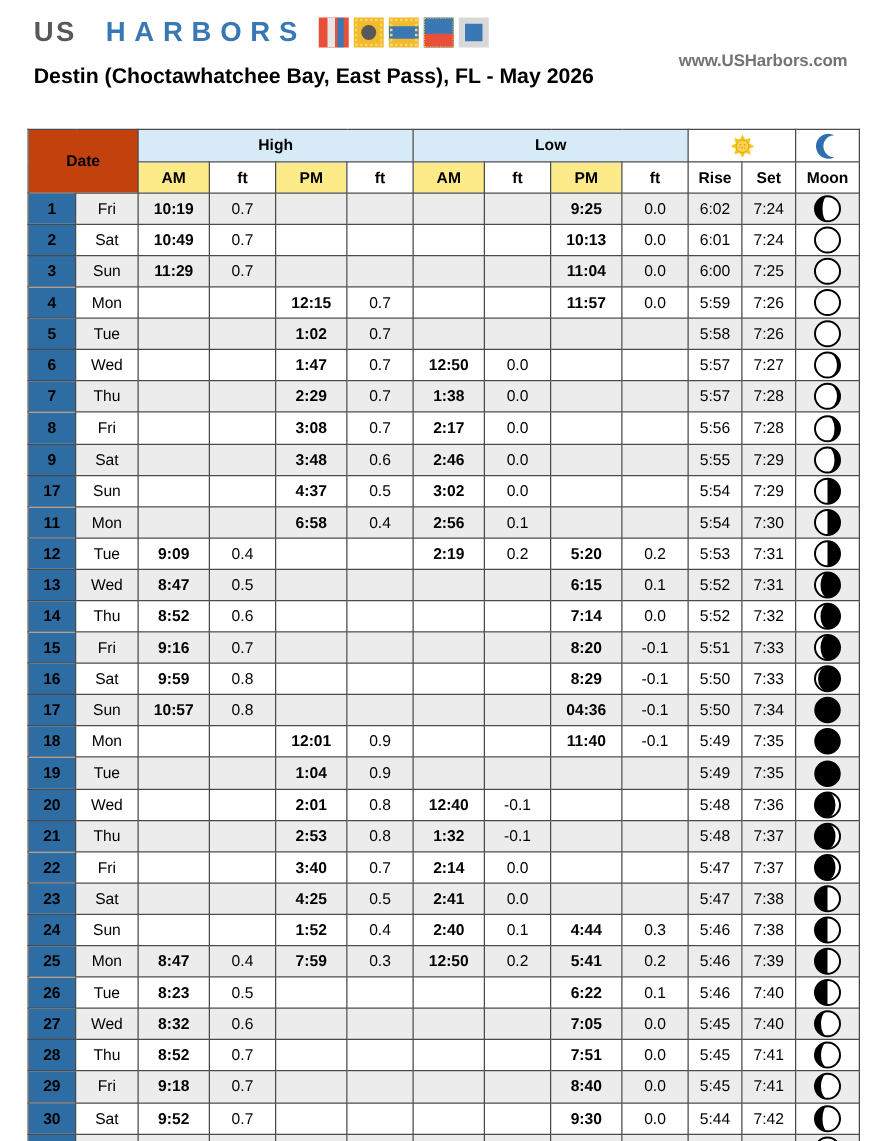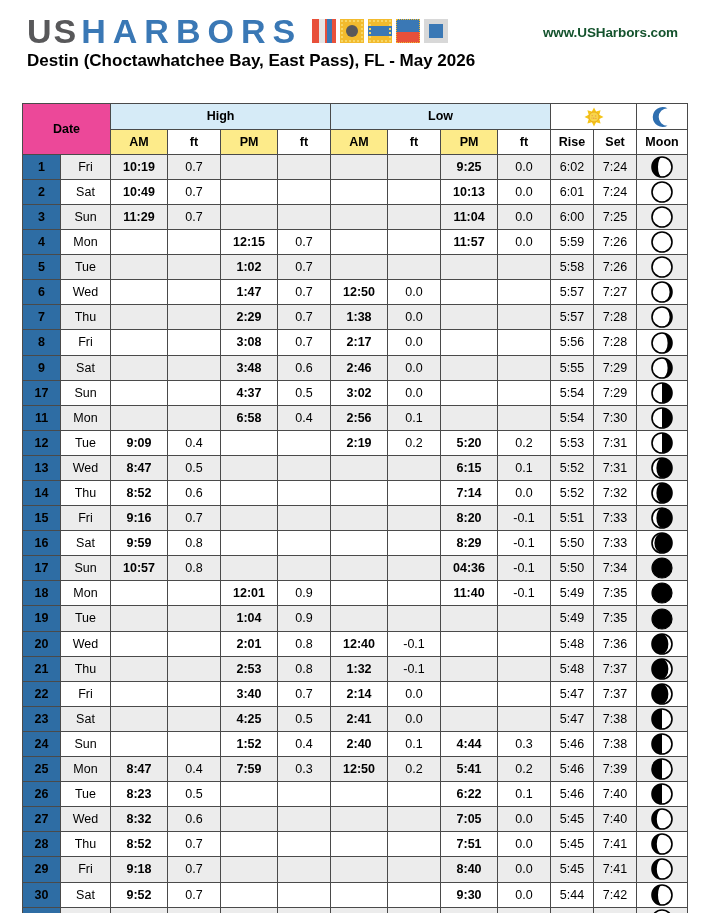--- a/index.html
+++ b/index.html
@@ -11,23 +11,23 @@
     -webkit-font-smoothing: antialiased;
   }
   .page { position: relative; width: 704px; height: 913px; overflow: hidden; }
 
   
   .header { position: absolute; left: 0; top: 0; width: 704px; height: 103px; }
   .logo-row {
     position: absolute; left: 27px; top: 14px;
     display: flex; align-items: center;
   }
-  .logo-word { font-size: 34px; font-weight: bold; letter-spacing: 0.5px; line-height: 1; }
+  .logo-word { font-size: 22px; font-weight: bold; letter-spacing: 0.5px; line-height: 1; }
   .logo-us { color: #58585a; letter-spacing: 2px; }
-  .logo-harbors { color: #3a78b5; letter-spacing: 7px; margin-left: 3px; }
+  .logo-harbors { color: #3a78b5; letter-spacing: 7px; margin-left: 23px; }
   .flags { display: flex; align-items: center; margin-left: 10px; gap: 4px; }
   .flag { width: 24px; height: 24px; position: relative; overflow: hidden; }
 
   .flag-a { background: #e8503a; }
   .flag-a::before { content:""; position:absolute; left:7px; top:0; width:6px; height:100%; background:#e6e6e6; }
   .flag-a::after  { content:""; position:absolute; left:15px; top:0; width:5px; height:100%; background:#3a78b5; }
 
   .flag-b { background: #f2bb2e; }
   .flag-b::before {
     content:""; position:absolute; left:6px; top:6px; width:12px; height:12px;
@@ -43,22 +43,22 @@
   .flag-c::after  { content:""; position:absolute; inset:1px; border:2px dotted #f7d766; }
 
   .flag-d { background: #3a78b5; }
   .flag-d::before { content:""; position:absolute; left:0; bottom:0; width:100%; height:11px; background:#e8503a; }
   .flag-d::after  { content:""; position:absolute; inset:0; border:1px dotted #f2bb2e; }
 
   .flag-e { background: #d8d8d8; }
   .flag-e::before { content:""; position:absolute; left:5px; top:5px; width:14px; height:14px; background:#3a78b5; }
 
   .site-url {
-    position: absolute; right: 26px; top: 25px;
-    font-size: 13.5px; font-weight: bold; color: #14532d; letter-spacing: -0.1px;
+    position: absolute; right: 26px; top: 41px;
+    font-size: 13.5px; font-weight: bold; color: #737373; letter-spacing: -0.1px;
   }
   .station-title {
     position: absolute; left: 27px; top: 50px; width: 520px;
     font-size: 17px; font-weight: bold; color: #000; line-height: 1.28;
   }
 
   
   .tide-table {
     position: absolute; left: 22px; top: 103px;
     border-collapse: collapse;
@@ -70,21 +70,21 @@
     font-size: 12.5px;
     color: #000;
     text-align: center;
     padding: 0;
     height: 24.1px;
     line-height: 24.1px;
     overflow: hidden;
     white-space: nowrap;
   }
   .hdr-group { background: #d6ebf7; font-weight: bold; font-size: 14px; height: 26px; line-height: 26px; }
-  .hdr-date  { background: #ec4899; font-weight: bold; font-size: 14px; vertical-align: middle; }
+  .hdr-date  { background: #c2410c; font-weight: bold; font-size: 14px; vertical-align: middle; }
   .hdr-sub   { background: #ffffff; font-weight: bold; font-size: 13px; height: 24px; line-height: 24px; }
   .hdr-sub.amber { background: #fdeb8a; margin-left: 24px; }
   .hdr-icon  { background: #ffffff; height: 26px; }
 
   .c-day   { background: #2e6da4; color: #ffffff; font-weight: bold; font-size: 13px; }
   .c-dow   { font-size: 12.5px; }
   .c-time  { font-weight: bold; font-size: 12.5px; }
   .c-ft    { font-size: 12.5px; }
   .c-sun   { font-size: 12.5px; }
   .c-moon  { padding: 0; }

